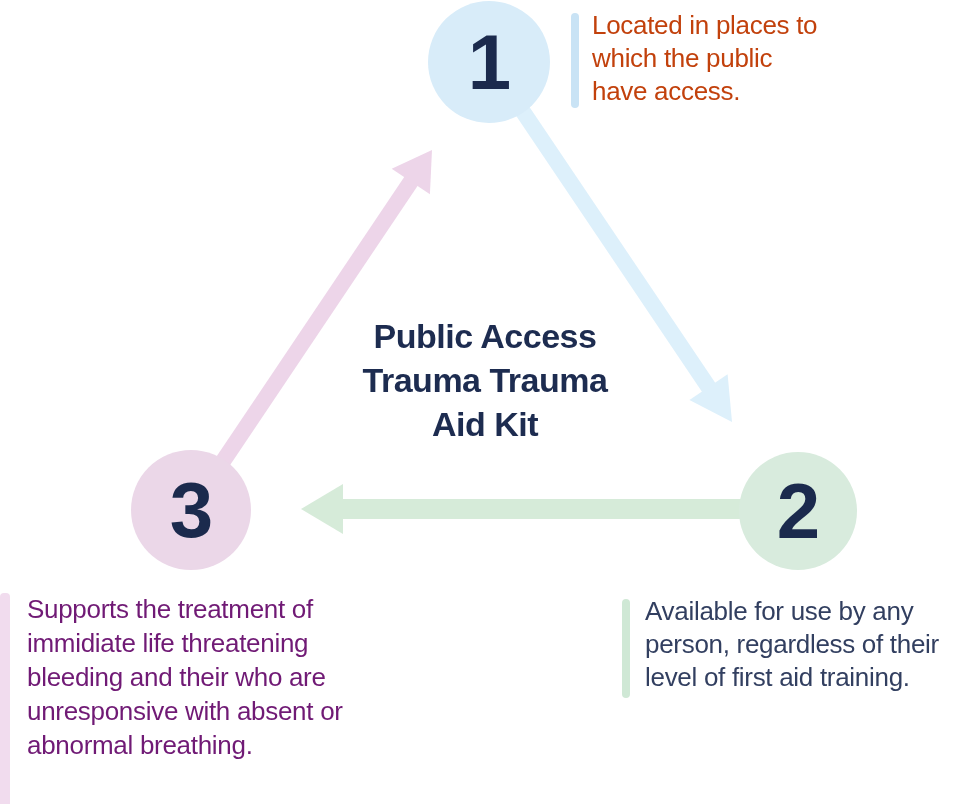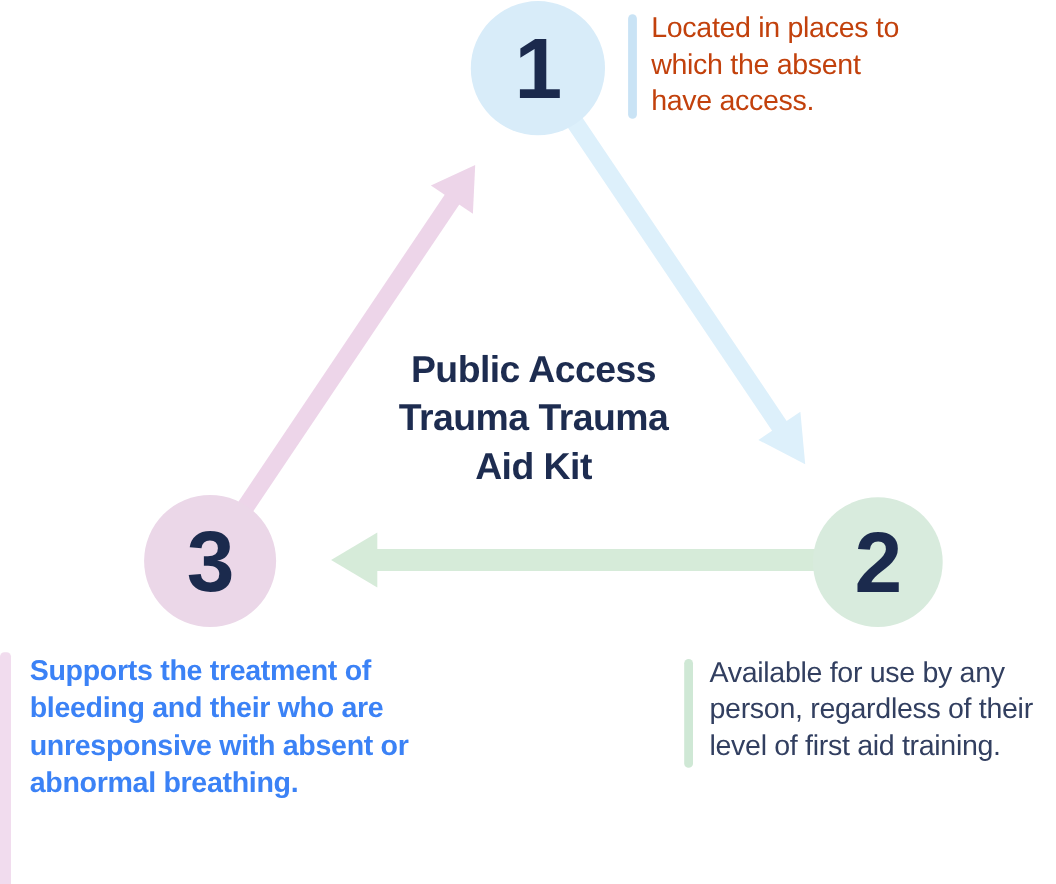--- a/index.html
+++ b/index.html
@@ -105,32 +105,33 @@
 
   <div class="diagram-title" style="color: rgb(29, 44, 80);">
     <div>Public Access</div>
     <div>Trauma Trauma</div>
     <div>Aid Kit</div>
   </div>
 
   <div class="accent-bar bar-1" style="background-color: rgb(201, 227, 245);"></div>
   <div class="label label-1" style="color: #c2410c;">
     <div>Located in places to</div>
-    <div>which the absent</div>
+    <div>which the public</div>
     <div>have access.</div>
   </div>
 
   <div class="accent-bar bar-2" style="background-color: rgb(207, 232, 213);"></div>
   <div class="label label-2" style="color: rgb(50, 63, 96);">
     <div>Available for use by any</div>
     <div>person, regardless of their</div>
     <div>level of first aid training.</div>
   </div>
 
   <div class="accent-bar bar-3" style="background-color: rgb(241, 220, 238);"></div>
-  <div class="label label-3" style="color: #3b82f6; font-weight: bold;">
+  <div class="label label-3" style="color: #701a75;">
     <div>Supports the treatment of</div>
+    <div>immidiate life threatening</div>
     <div>bleeding and their who are</div>
     <div>unresponsive with absent or</div>
     <div>abnormal breathing.</div>
   </div>
 
 </div>
 
 </body></html>

